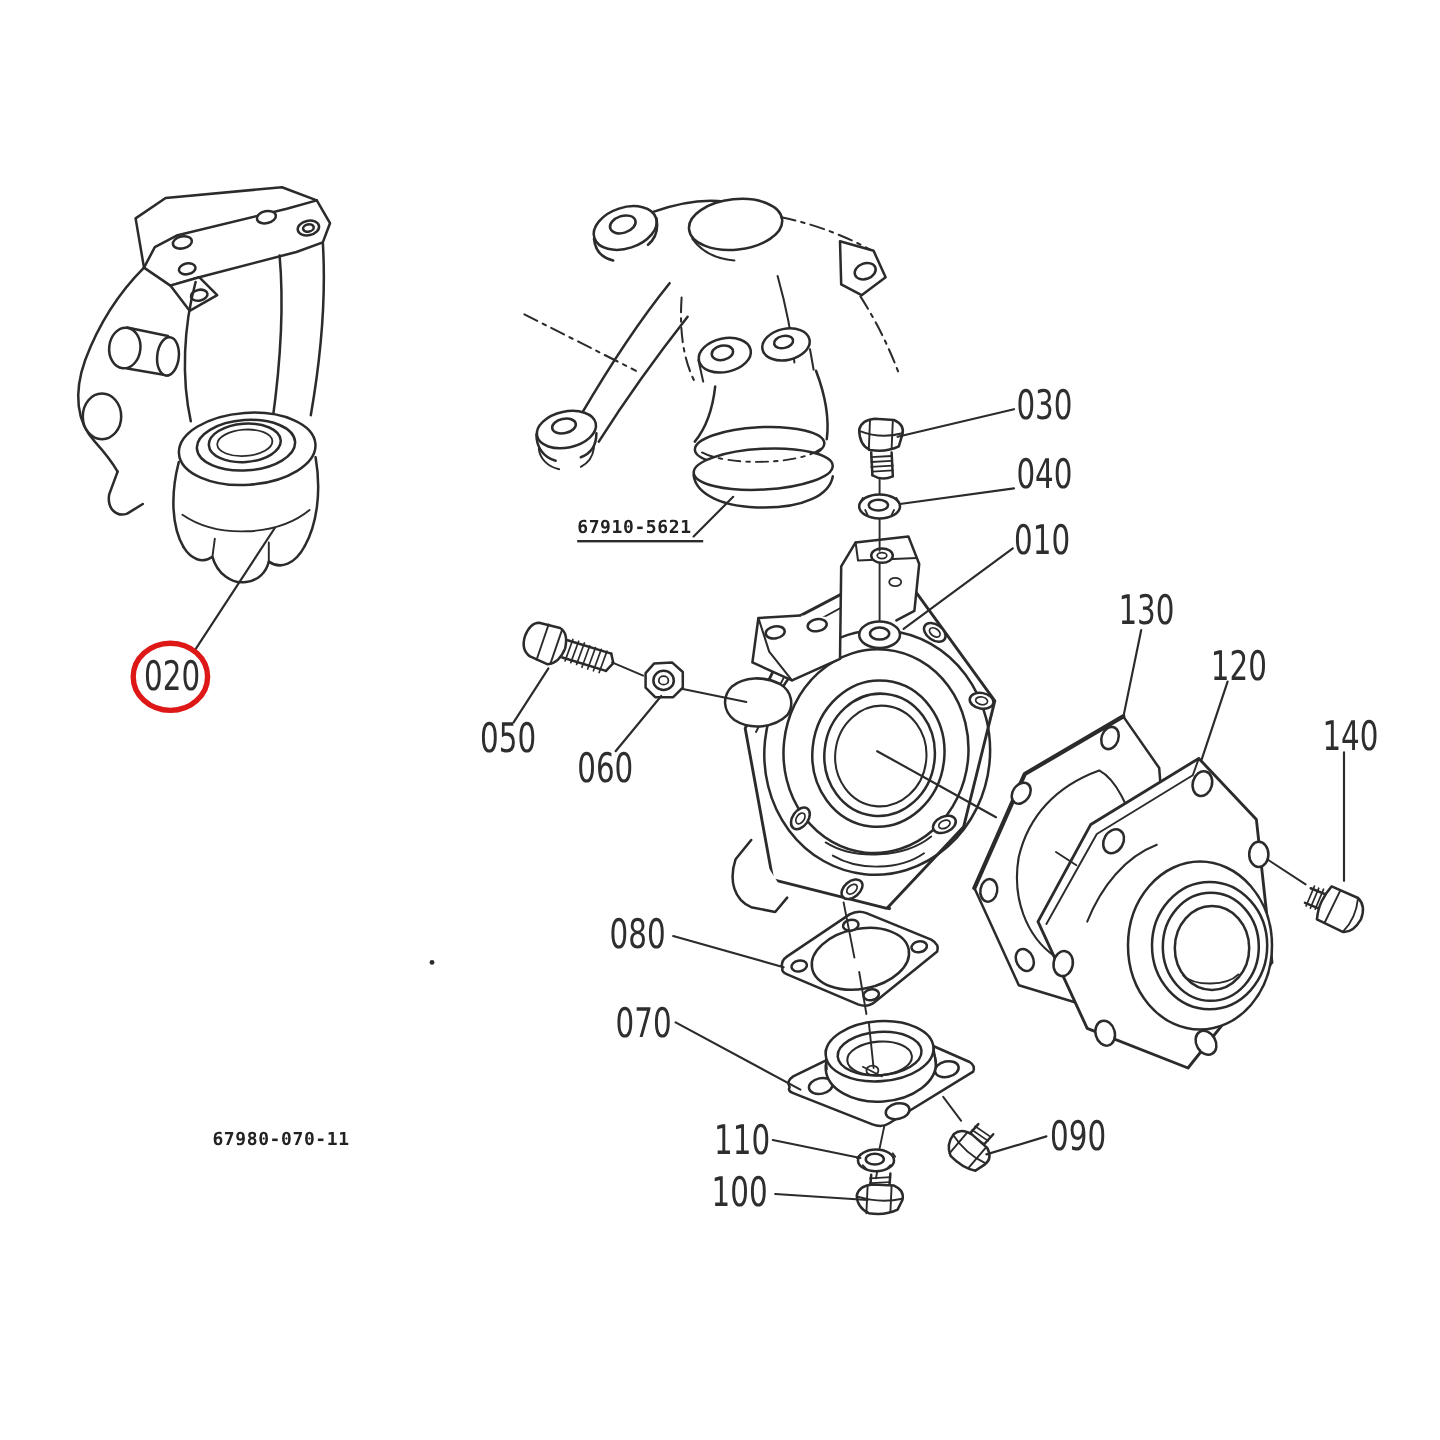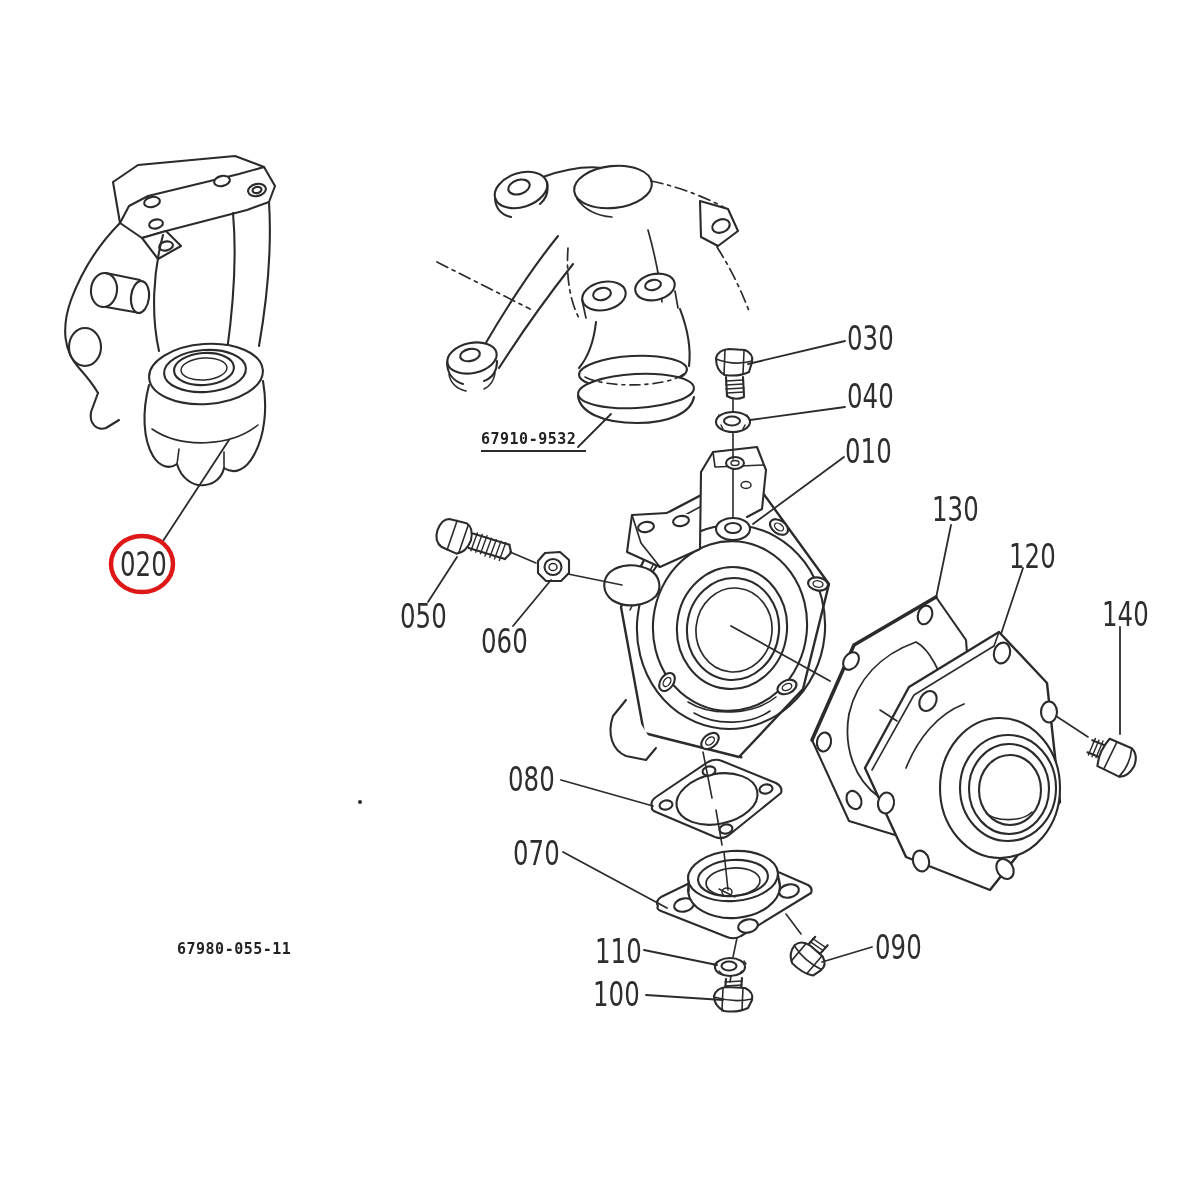--- a/index.html
+++ b/index.html
@@ -277,16 +277,16 @@
 <div class="co p060">060</div>
 <div class="co p070">070</div>
 <div class="co p080">080</div>
 <div class="co p090">090</div>
 <div class="co p100">100</div>
 <div class="co p110">110</div>
 <div class="co p120">120</div>
 <div class="co p130">130</div>
 <div class="co p140">140</div>
 
-<div class="ref ref-underline pref">67910-9532</div>
-<div class="ref pfig">67980-055-11</div>
+<div class="ref ref-underline pref">67910-5621</div>
+<div class="ref pfig">67980-070-11</div>
 
 </div>
 
 </body></html>

